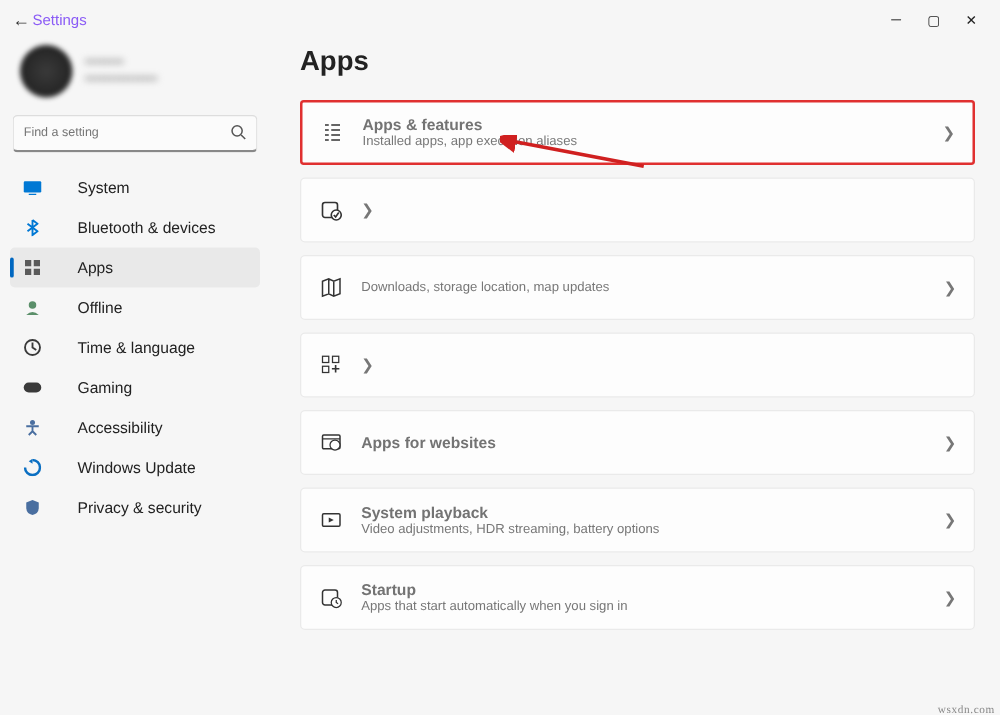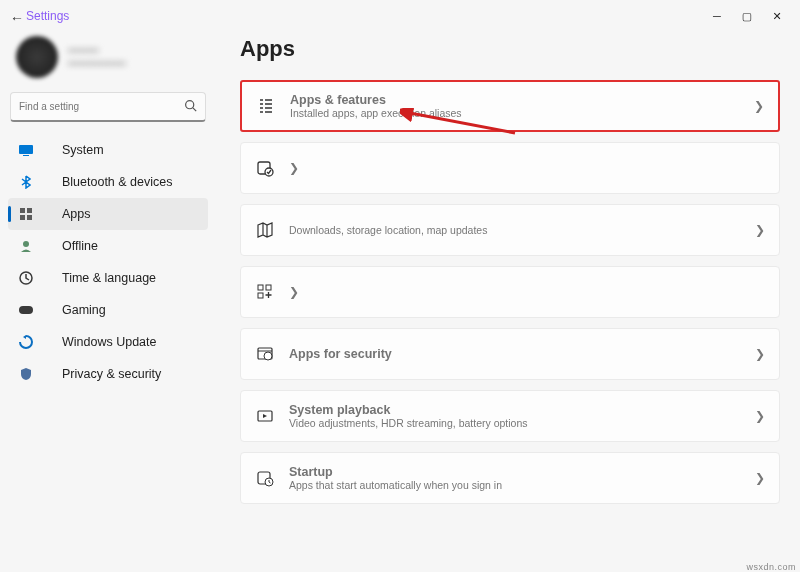--- a/index.html
+++ b/index.html
@@ -33,21 +33,21 @@
 .card { background: #fdfdfd; border: 1px solid #eaeaea; border-radius: 4px; height: 52px; display: flex; align-items: center; padding: 0 14px; gap: 14px; cursor: pointer; }
 .card .cicon { width: 20px; height:20px; display:flex; align-items:center; justify-content:center; color:#333; }
 .card .ctext { flex:1; }
 .card .ctitle { font-size: 12.5px; font-weight: 700; color: #737373; }
 .card .cdesc { font-size: 10.5px; color: #777; }
 .card .chev { color: #777; font-size: 12px; }
 .highlight { border: 2.5px solid #e03030; border-radius: 3px; }
 
 .arrow { position: absolute; left: 400px; top: 108px; pointer-events:none; }
 
-.watermark { position:absolute; bottom:0; right:4px; font-size:9px; color:#888; font-family:Liberation Sans, sans-serif; letter-spacing:0.5px;}
+.watermark { position:absolute; bottom:0; right:4px; font-size:9px; color:#888; font-family:Liberation Serif, serif; letter-spacing:0.5px;}
 </style>
 </head>
 <body>
 
 <div class="titlebar">
   <div class="back">←</div>
   <div class="title">Settings</div>
   <div class="winbtns">
     <div>─</div>
     <div>▢</div>
@@ -124,20 +124,29 @@
           <span class="nicon">
             <svg width="16" height="10" viewBox="0 0 16 10">
               <rect x="1" y="1" width="14" height="8" rx="4" fill="#3a3a3a"></rect>
             </svg>
           </span>
           <span>Gaming</span>
         </div>
         <div class="navitem">
           <span class="nicon">
             <svg width="14" height="14" viewBox="0 0 14 14">
+              <circle cx="7" cy="3" r="2" fill="#4a6fa0"></circle>
+              <path d="M2 6 L12 6 M7 6 V10 M7 10 L4 13 M7 10 L10 13" stroke="#4a6fa0" stroke-width="1.5" fill="none"></path>
+            </svg>
+          </span>
+          <span>Accessibility</span>
+        </div>
+        <div class="navitem">
+          <span class="nicon">
+            <svg width="14" height="14" viewBox="0 0 14 14">
               <path d="M7 1 A6 6 0 1 1 1 7" fill="none" stroke="#0b6fc2" stroke-width="2"></path>
               <polygon points="7,0 7,4 4,2" fill="#0b6fc2"></polygon>
             </svg>
           </span>
           <span>Windows Update</span>
         </div>
         <div class="navitem">
           <span class="nicon">
             <svg width="12" height="14" viewBox="0 0 12 14">
               <path d="M6 1 L11 3 V7 Q11 12 6 13 Q1 12 1 7 V3 Z" fill="#4a6fa0"></path>
@@ -197,21 +206,21 @@
         </div>
         <div class="card">
           <span class="cicon">
             <svg width="18" height="18" viewBox="0 0 18 18">
               <rect x="2" y="3" width="14" height="11" rx="1" fill="none" stroke="#333" stroke-width="1.2"></rect>
               <line x1="2" y1="6" x2="16" y2="6" stroke="#333"></line>
               <circle cx="12" cy="11" r="4" fill="#fff" stroke="#333"></circle>
             </svg>
           </span>
     <span class="ctext">
-            <div class="ctitle">Apps for security</div>
+            <div class="ctitle">Apps for websites</div>
           </span>
     <span class="chev">❯</span>
         </div>
         <div class="card">
           <span class="cicon">
             <svg width="18" height="18" viewBox="0 0 18 18">
               <rect x="2" y="4" width="14" height="10" rx="1" fill="none" stroke="#333" stroke-width="1.2"></rect>
               <polygon points="7,7 7,11 11,9" fill="#333"></polygon>
             </svg>
           </span>

